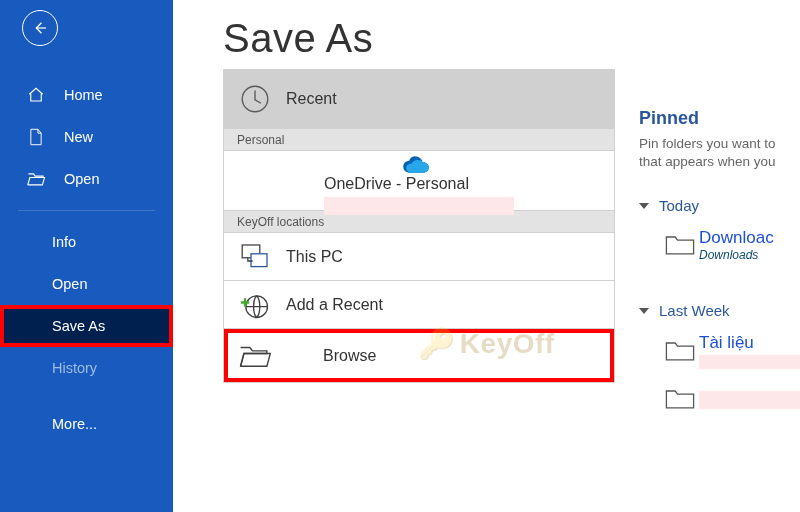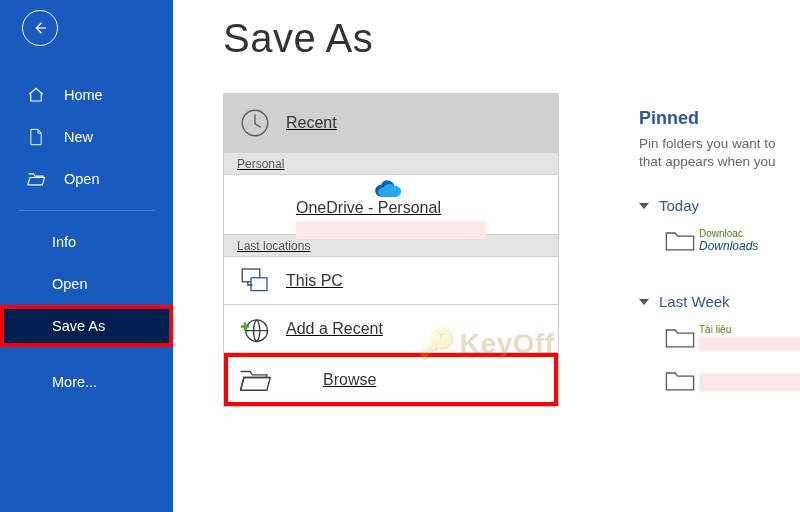--- a/index.html
+++ b/index.html
@@ -53,24 +53,23 @@
     background: #fff;
     padding: 16px 0 0 50px;
   }
   .page-title {
     font-size: 40px;
     font-weight: 300;
     color: #333;
     letter-spacing: 0.5px;
   }
   .center-col {
-    width: 336px;
-    margin-top: 32px;
+    width: 392px;
+    margin-top: 8px;
     border: 1px solid #d0d0d0;
-    text-decoration: underline;
   }
   .row {
     display: flex;
     align-items: center;
     border-top: 1px solid #d0d0d0;
     cursor: pointer;
   }
   .row:first-child { border-top: none; }
   .row.recent {
     height: 58px;
@@ -121,21 +120,21 @@
   }
   .right .group-head .tri {
     width:0;height:0;border-left:5px solid transparent;border-right:5px solid transparent;border-top:6px solid #555;
     margin-right:10px;
   }
   .right .fitem {
     display:flex; align-items:center;
     margin-top: 14px; padding-left: 22px;
     cursor:pointer;
   }
-  .right .fitem .flabel { font-size:10px; color:#4d7c0f; }
+  .right .fitem .flabel { font-size:17px; color:#1d4ed8; }
   .right .fitem .fsub { font-size:12px; color:#0c4a6e;font-style:italic; }
   .right .fitem .redbar { width:130px; height:14px; background:#fde7e9; margin-top:2px;}
   .right .fitem .ficon { width:38px; display:flex; align-items:center; justify-content:center; }
 
   
   .watermark {
     position:absolute;
     left: 245px; top: 326px;
     font-size: 28px; font-weight:700;
     color: rgba(182,155,90,0.35);
@@ -195,20 +194,23 @@
     <div class="divider"></div>
     <div class="nav-item noicon">
       <span>Info</span>
     </div>
     <div class="nav-item noicon">
       <span>Open</span>
     </div>
     <div class="nav-item noicon selected">
       <span>Save As</span>
     </div>
+    <div class="nav-item noicon disabled">
+      <span>History</span>
+    </div>
     <div class="nav-item noicon" style="margin-top:14px">
       <span>More...</span>
     </div>
   </div>
 </nav>
 
 <main class="main">
   <h1 class="page-title">Save As</h1>
 
   <div class="center-col">
@@ -230,21 +232,21 @@
             <path fill="#0364B8" d="M18 6c6 0 10 4 11 8 4 0 8 2 8 7s-4 7-8 7H12c-5 0-9-3-9-8s4-8 8-8c1-3 3-6 7-6z"></path>
             <path fill="#28A8EA" d="M29 14c4 0 8 2 8 7s-4 7-8 7H14c-4 0-7-3-7-6 0-4 3-6 7-6 1-3 5-5 8-5 3 0 6 1 7 3z"></path>
           </svg>
       </span>
       <div>
         <div class="lbl">OneDrive - Personal</div>
         <div class="sub"></div>
       </div>
     </div>
     <div class="row section-header">
-      <span>Last locations</span>
+      <span>KeyOff locations</span>
     </div>
     <div class="row entry">
       <span class="ico">
         <svg width="32" height="30" viewBox="0 0 40 36" fill="none" stroke="#404040" stroke-width="1.6">
             <rect x="4" y="3" width="22" height="16"></rect>
             <rect x="15" y="14" width="20" height="16" fill="#fff" stroke="#2b579a"></rect>
             <path d="M11 19v4h6"></path>
           </svg>
       </span>
       <span class="lbl">This PC</span>

